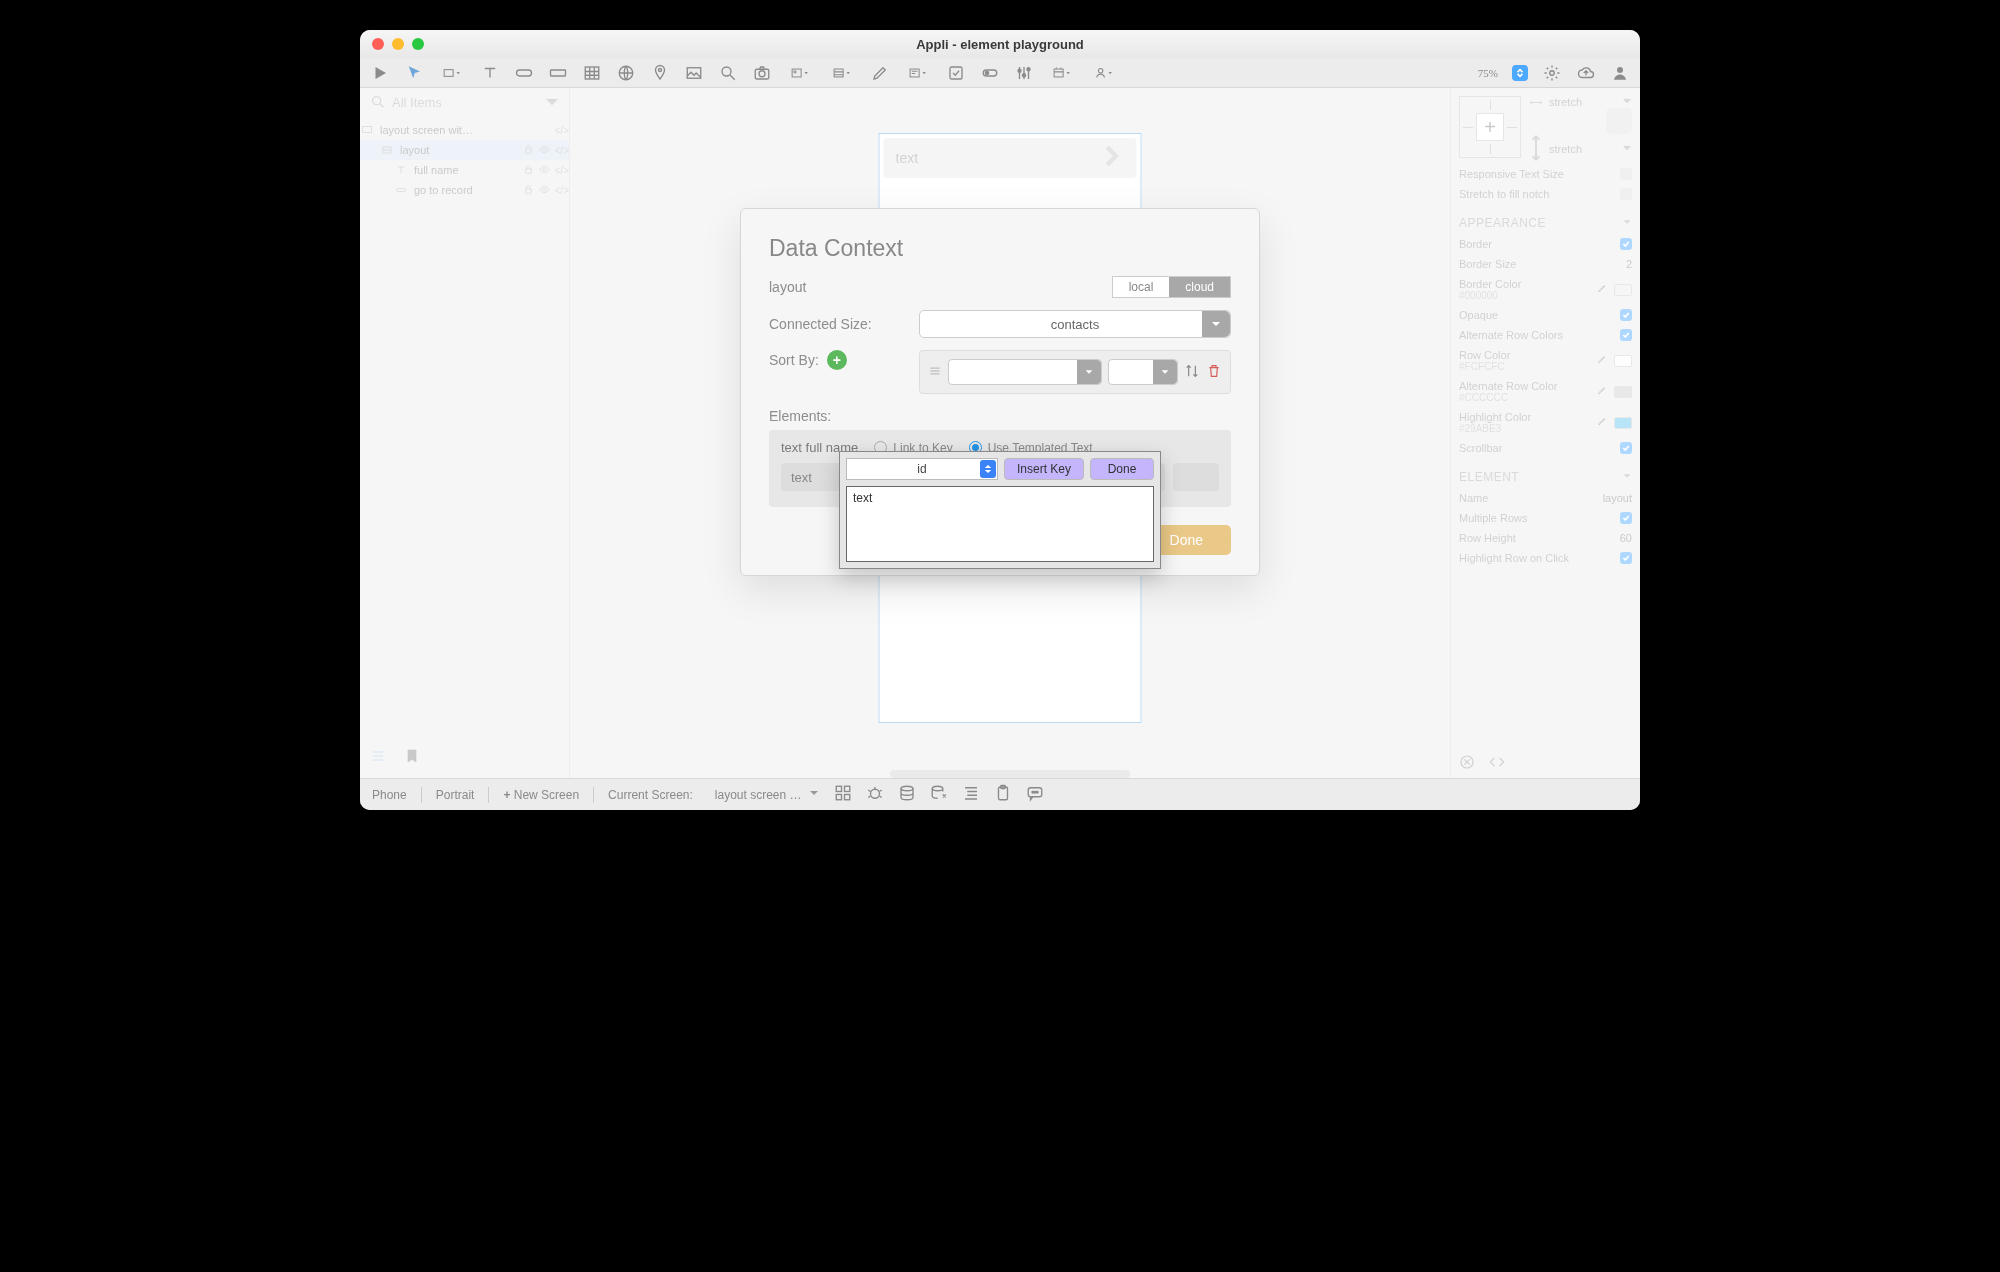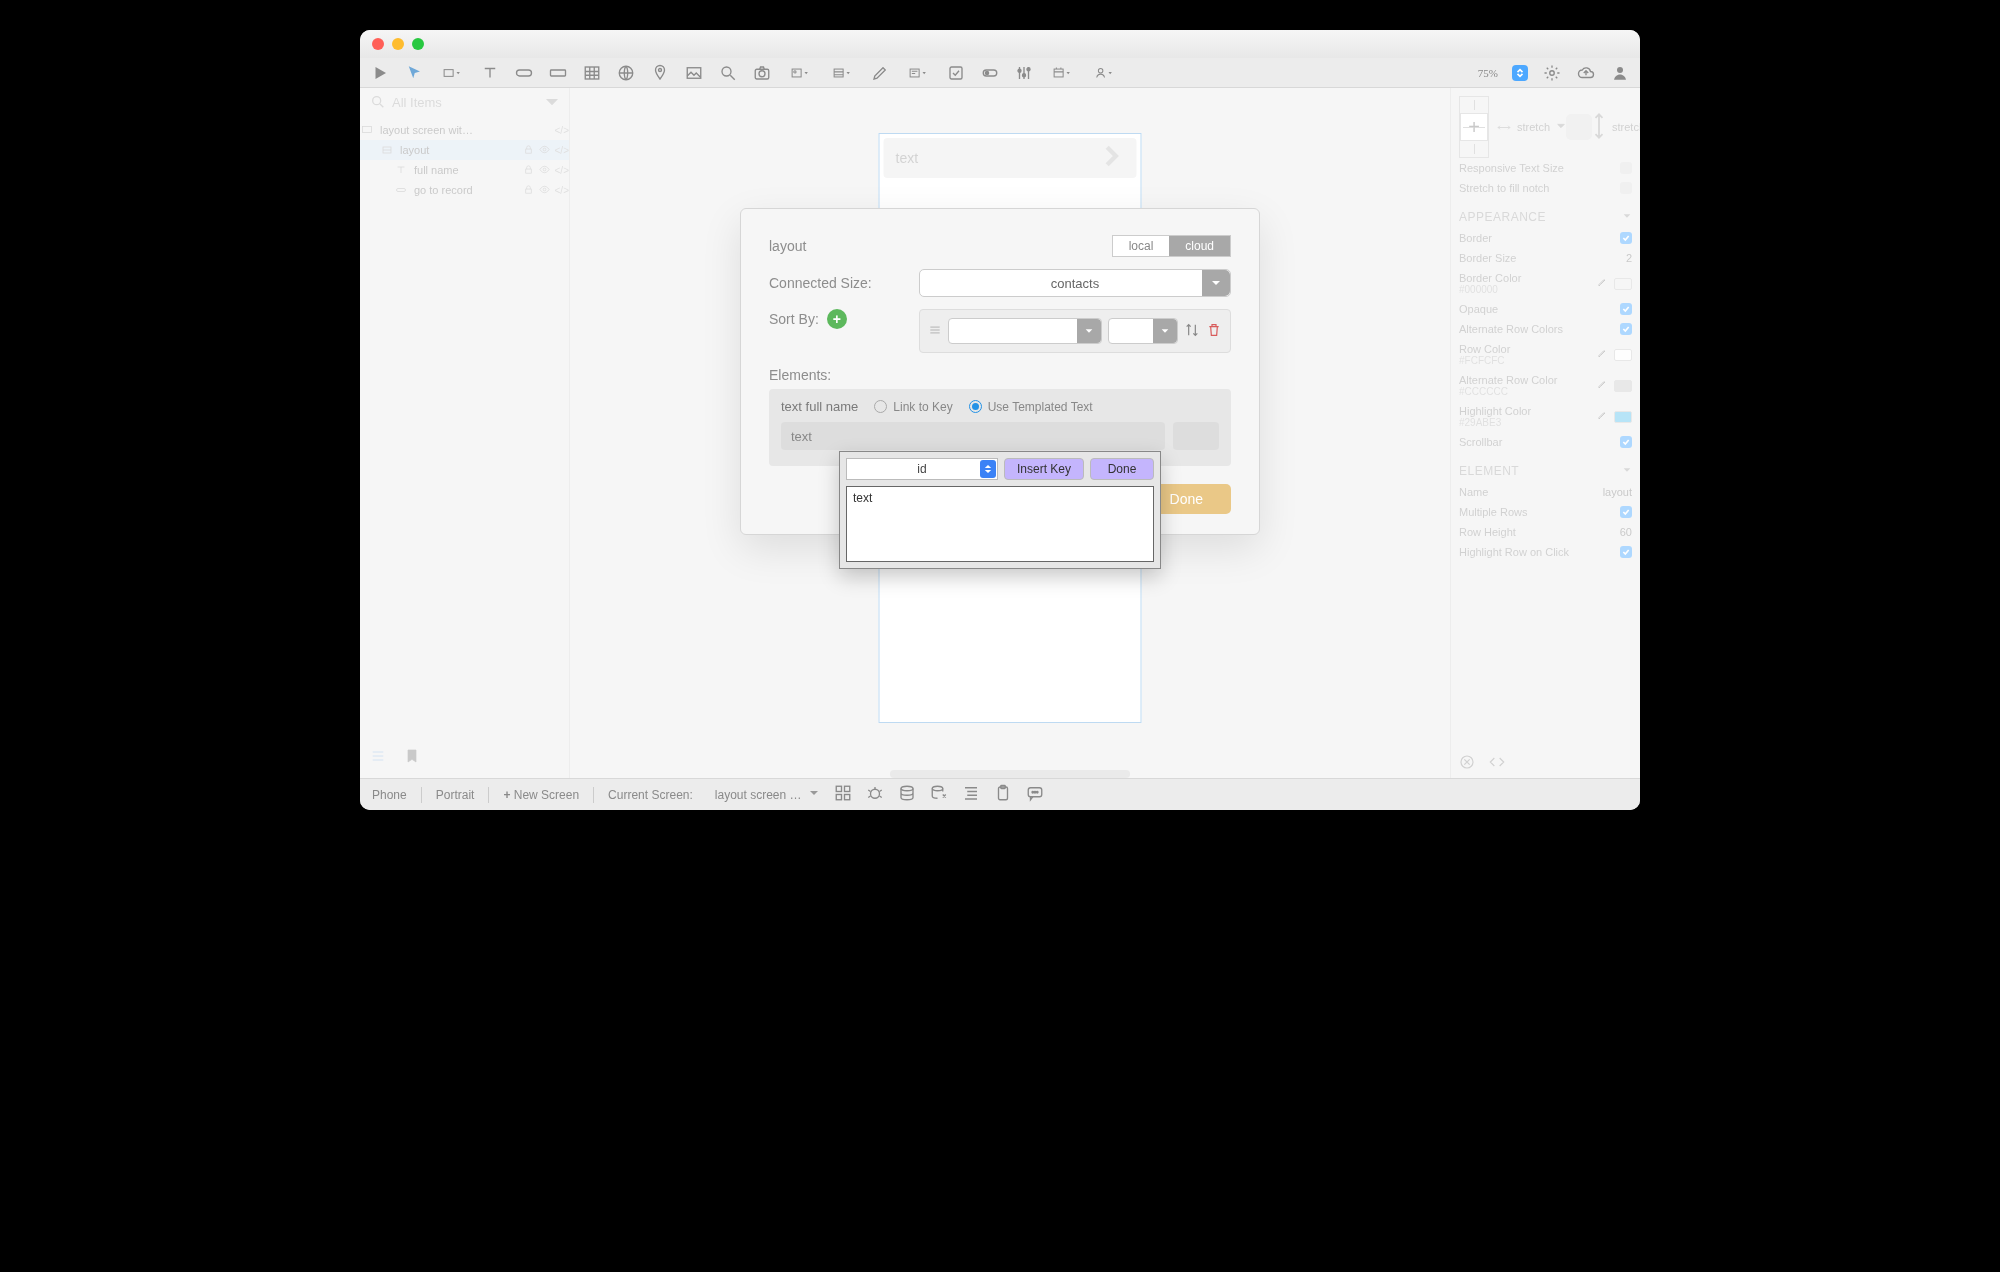--- a/index.html
+++ b/index.html
@@ -50,21 +50,21 @@
 .layoutcard .chev svg{width:26px;height:26px;stroke:#c4c4c4;fill:none;stroke-width:4;}
 .canvasbar{position:absolute;bottom:0;left:50%;transform:translateX(-50%);width:240px;height:8px;background:#d0d0d0;border-radius:4px;}
 
 .rightpanel{width:190px;background:#ececec;border-left:1px solid #d8d8d8;padding:8px;font-size:11px;color:#999;overflow:hidden;}
 .constraint{display:flex;gap:8px;}
 .cbox{width:62px;height:62px;border:1px solid #c8c8c8;position:relative;display:flex;align-items:center;justify-content:center;}
 .cbox .inner{width:28px;height:28px;border:1px solid #c8c8c8;background:#fff;display:flex;align-items:center;justify-content:center;font-size:20px;color:#888;}
 .cbox .tick{position:absolute;background:#bbb;}
 .cbox .tick.t{top:3px;left:50%;width:1px;height:10px;} .cbox .tick.b{bottom:3px;left:50%;width:1px;height:10px;}
 .cbox .tick.l{left:3px;top:50%;height:1px;width:10px;} .cbox .tick.r{right:3px;top:50%;height:1px;width:10px;}
-.stretchcol{flex:1;display:flex;flex-direction:row;justify-content:space-between;}
+.stretchcol{flex:1;display:flex;flex-direction:column;justify-content:space-between;}
 .stretchrow{display:flex;align-items:center;gap:6px;}
 .stretchrow .arr{width:14px;}
 .stretchrow .arr svg{stroke:#aaa;fill:none;stroke-width:1.5;}
 .stretchrow .val{flex:1;}
 .stretchrow .cv svg{width:10px;height:10px;stroke:#aaa;fill:#aaa;}
 .prop{display:flex;align-items:center;padding:4px 0;gap:6px;}
 .prop .lab{flex:1;white-space:nowrap;overflow:hidden;text-overflow:ellipsis;}
 .prop .val{font-size:11px;color:#888;min-width:30px;text-align:right;}
 .chk{width:12px;height:12px;border-radius:3px;background:#4da8ff;display:flex;align-items:center;justify-content:center;}
 .chk svg{width:8px;height:8px;stroke:#fff;fill:none;stroke-width:2.5;}
@@ -133,20 +133,21 @@
 <body>
 
 <div class="window">
 
   <div class="titlebar">
     <div class="traffic">
       <div class="dot r"></div>
       <div class="dot y"></div>
       <div class="dot g"></div>
     </div>
+    <div class="title">Appli - element playground</div>
   </div>
 
   <div class="toolbar">
     <div class="ticon">
         <svg viewBox="0 0 24 24">
           <path d="M6 4l14 8-14 8z" fill="#8b8b8b" stroke="none"></path>
         </svg>
       </div>
     <div class="ticon">
         <svg viewBox="0 0 24 24">
@@ -567,20 +568,21 @@
             </svg></span>
         <span><svg viewBox="0 0 24 24">
               <path d="M8 6l-6 6 6 6M16 6l6 6-6 6"></path>
             </svg></span>
       </div>
     </div>
 
     <div class="scrim"></div>
 
     <div class="modal">
+      <h1>Data Context</h1>
       <div class="mrow">
         <div class="mlab">layout</div>
         <div class="seg">
           <div class="so">local</div>
           <div class="so act">cloud</div>
         </div>
       </div>
       <div class="mrow">
         <div class="mlab">Connected Size:</div>
         <div class="bigselect">

